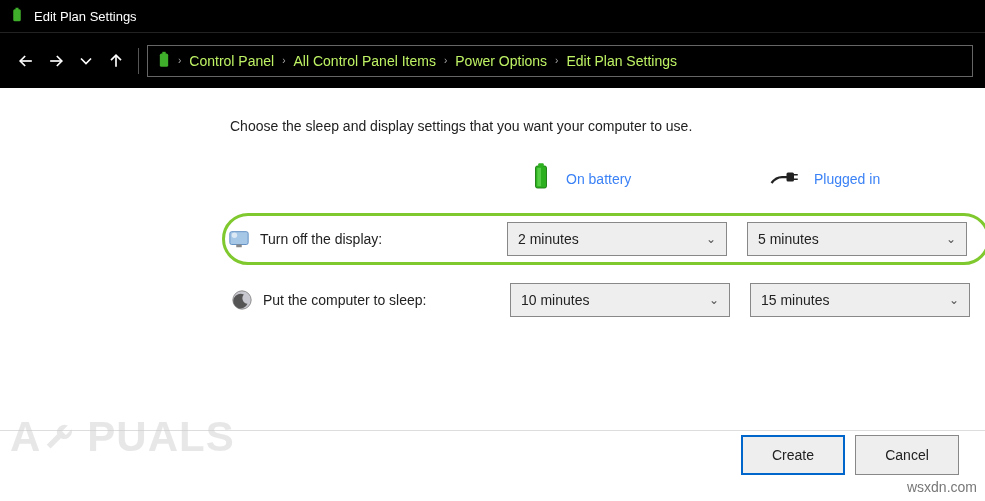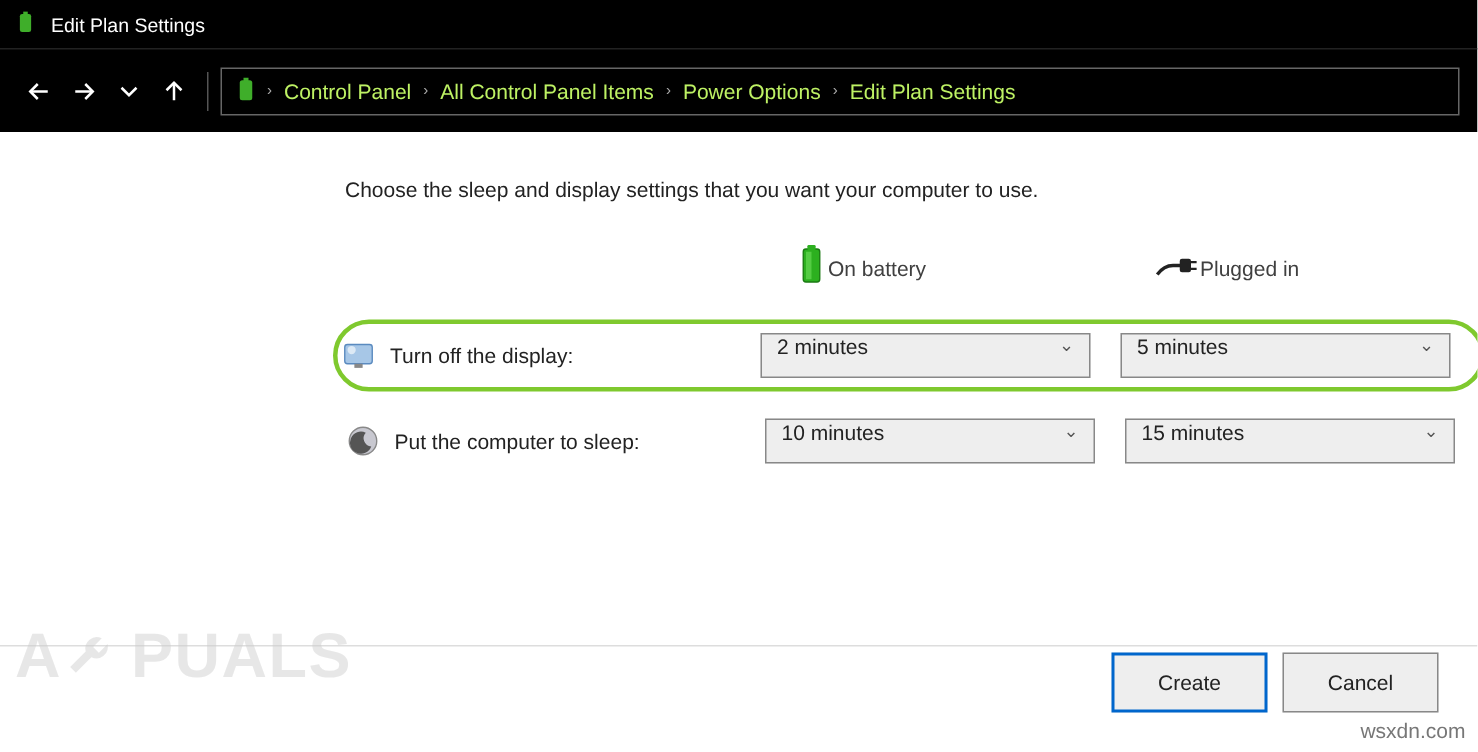--- a/index.html
+++ b/index.html
@@ -15,25 +15,25 @@
     .addr-bar { flex: 1; height: 32px; border: 1px solid #666; background: #000; display: flex; align-items: center; gap: 4px; padding: 0 6px; }
     .addr-bar .crumb { color: #bef264; font-size: 14px; cursor: pointer; padding: 2px 4px; white-space: nowrap; }
     .addr-bar .chev { color: #aaa; font-size: 10px; }
     .addr-icon { width: 20px; height: 20px; display: flex; align-items: center; justify-content: center; }
 
     .content { padding: 30px 40px 20px 230px; }
     .heading { color: #0066cc; font-size: 20px; font-weight: 400; margin-bottom: 12px; }
     .subhead { color: #222; font-size: 14px; margin-bottom: 28px; }
 
     .grid { display: grid; grid-template-columns: 280px 240px 240px; row-gap: 18px; align-items: center; }
-    .col-head { display: flex; align-items: center; gap: 0; font-size: 14px; color: #404040; justify-content: flex-start; padding-left: 20px; }
+    .col-head { display: flex; align-items: center; gap: 14px; font-size: 14px; color: #3b82f6; justify-content: flex-start; padding-left: 20px; }
     .row-label { display: flex; align-items: center; gap: 10px; font-size: 14px; color: #222; padding-left: 1px; }
     .row-icon { width: 22px; height: 22px; flex-shrink: 0; }
 
-    .dropdown { height: 30px; border: 1px solid #888; background: #eee; display: flex; justify-content: space-between; padding: 0 10px; font-size: 14px; color: #222; cursor: pointer; width: 220px; }
+    .dropdown { height: 30px; border: 1px solid #888; background: #eee; display: flex; align-items: center; justify-content: space-between; padding: 16px 10px; font-size: 14px; color: #222; cursor: pointer; width: 220px; }
     .dropdown .dd-chev { font-size: 12px; color: #555; }
     .hl-wrapper { grid-column: 1 / 4; display: grid; grid-template-columns: 280px 240px 240px; align-items: center; border: 3px solid #7fc92e; border-radius: 28px; padding: 6px 0 6px 2px; margin-left: -8px; }
 
     .footer { position: absolute; bottom: 26px; right: 26px; display: flex; gap: 10px; }
     .btn { width: 104px; height: 40px; border: 1px solid #888; background: #eee; font-size: 14px; color: #222; cursor: pointer; display: flex; align-items: center; justify-content: center; }
     .btn.primary { border: 2px solid #0066cc; }
     .sep-line { position: absolute; bottom: 70px; left: 0; right: 0; height: 1px; background: #ddd; }
 
     .watermark { position: absolute; left: 10px; bottom: 40px; color: #ccc; font-size: 42px; font-weight: 700; letter-spacing: 1px; opacity: 0.45; font-family: Arial, sans-serif; display:flex; align-items:center; }
     .watermark svg { width: 46px; height: 46px; }

